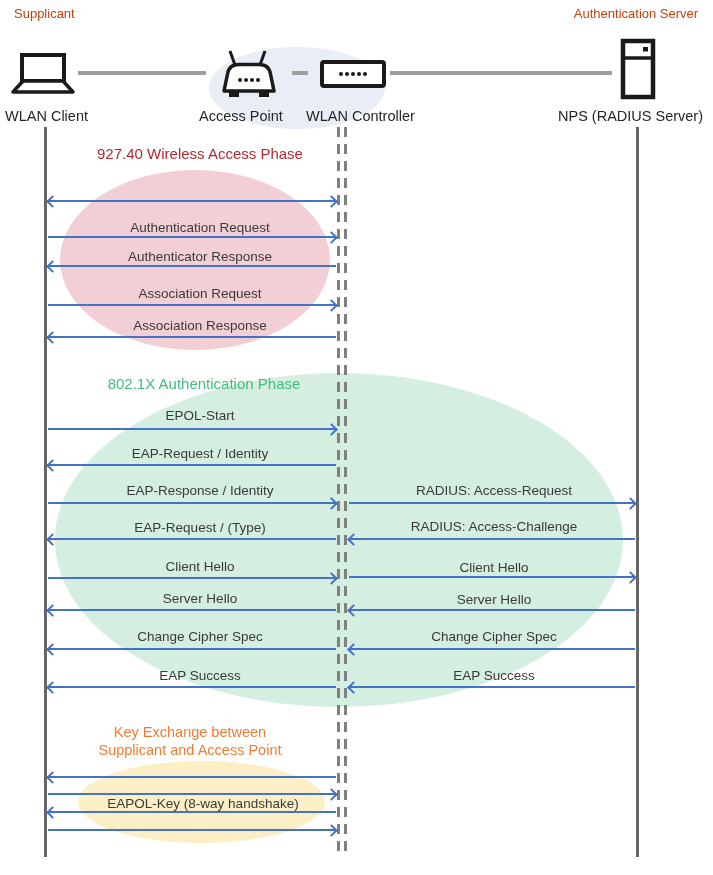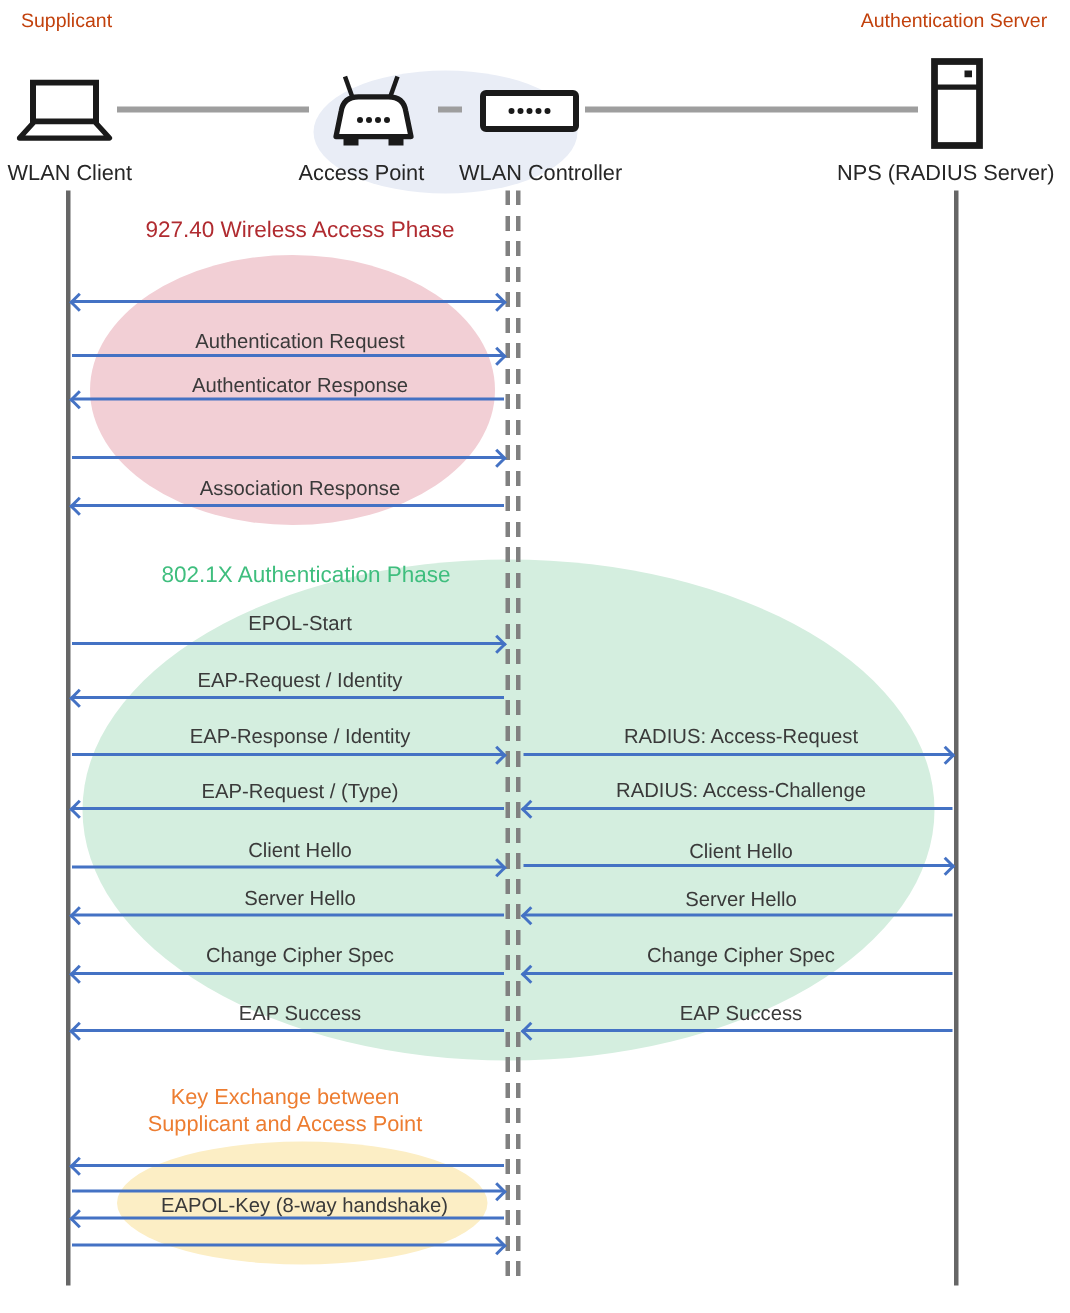--- a/index.html
+++ b/index.html
@@ -204,20 +204,21 @@
       <i class="shaft"></i>
       <i class="head l"></i>
     </div>
   <div class="arrow span-r" style="top:680px">
       <i class="shaft"></i>
       <i class="head l"></i>
     </div>
 
   <div class="mlabel ml-l" style="top:219px">Authentication Request</div>
   <div class="mlabel ml-l" style="top:248px">Authenticator Response</div>
+  <div class="mlabel ml-l" style="top:285px">Association Request</div>
   <div class="mlabel ml-l" style="top:317px">Association Response</div>
   <div class="mlabel ml-l" style="top:407px">EPOL-Start</div>
   <div class="mlabel ml-l" style="top:482px">EAP-Response / Identity</div>
   <div class="mlabel ml-l" style="top:445px">EAP-Request / Identity</div>
   <div class="mlabel ml-l" style="top:519px">EAP-Request / (Type)</div>
   <div class="mlabel ml-l" style="top:558px">Client Hello</div>
   <div class="mlabel ml-l" style="top:590px">Server Hello</div>
   <div class="mlabel ml-l" style="top:628px">Change Cipher Spec</div>
   <div class="mlabel ml-l" style="top:667px">EAP Success</div>
   <div class="mlabel" style="left:58px;top:795px;line-height:17px">EAPOL-Key (8-way handshake)</div>

